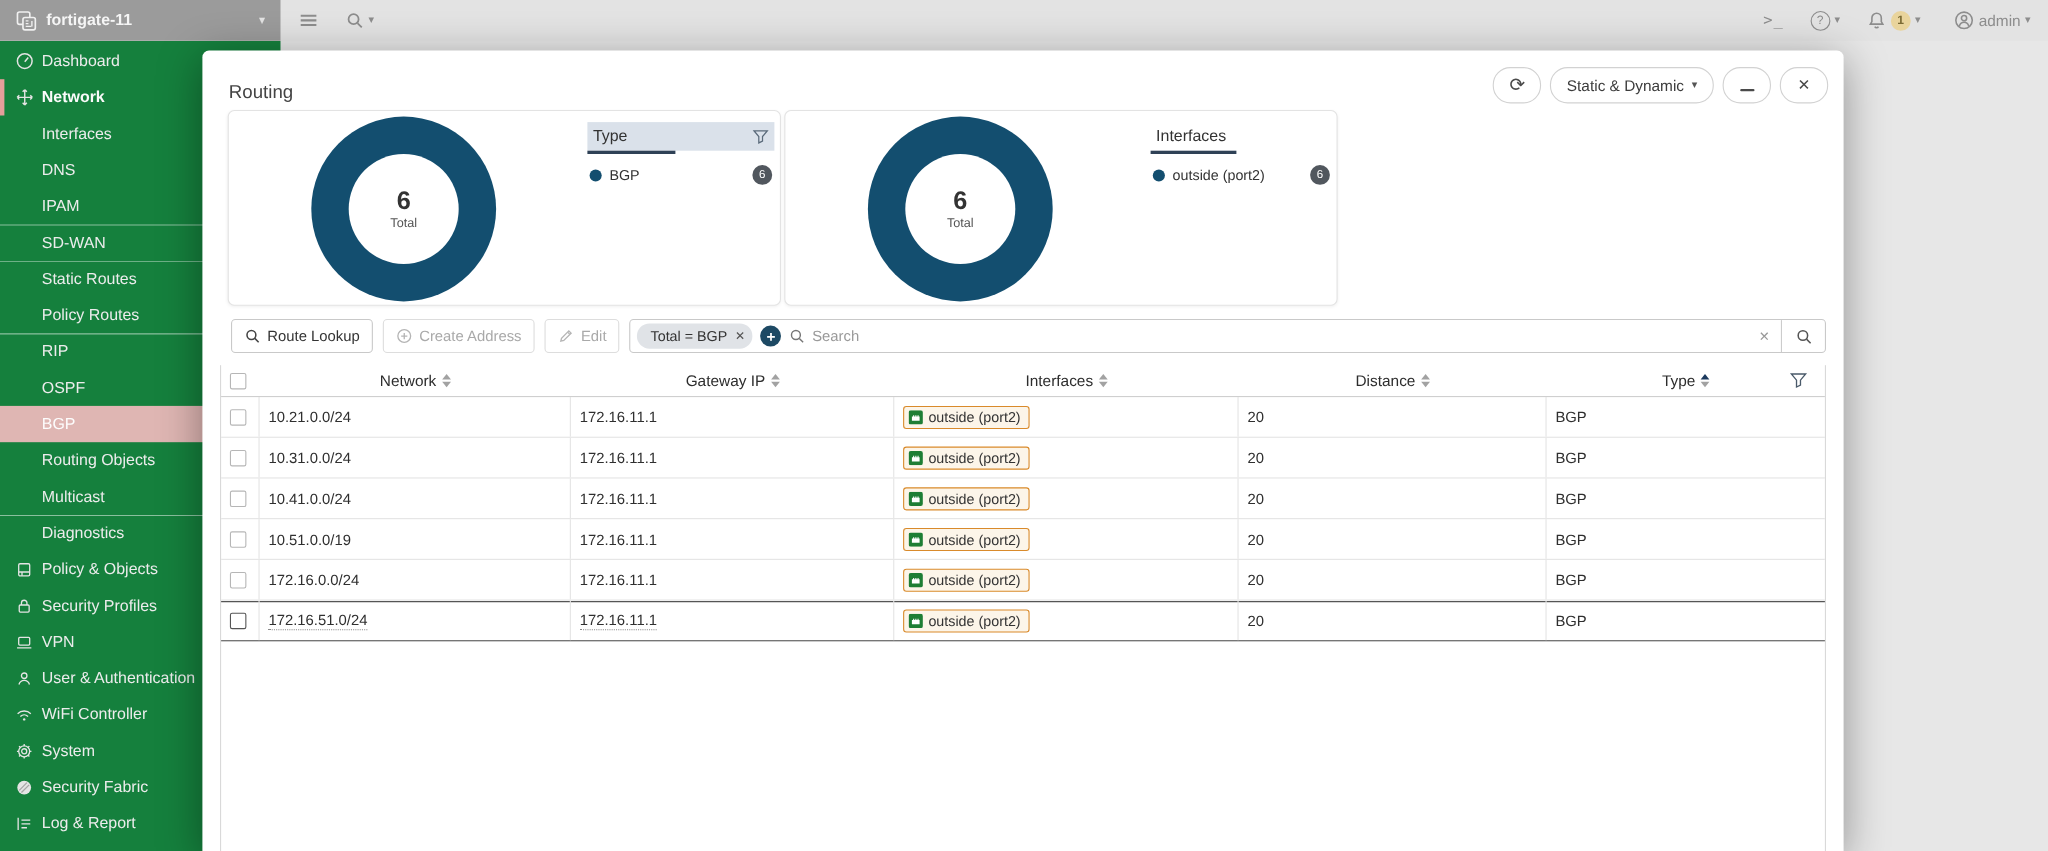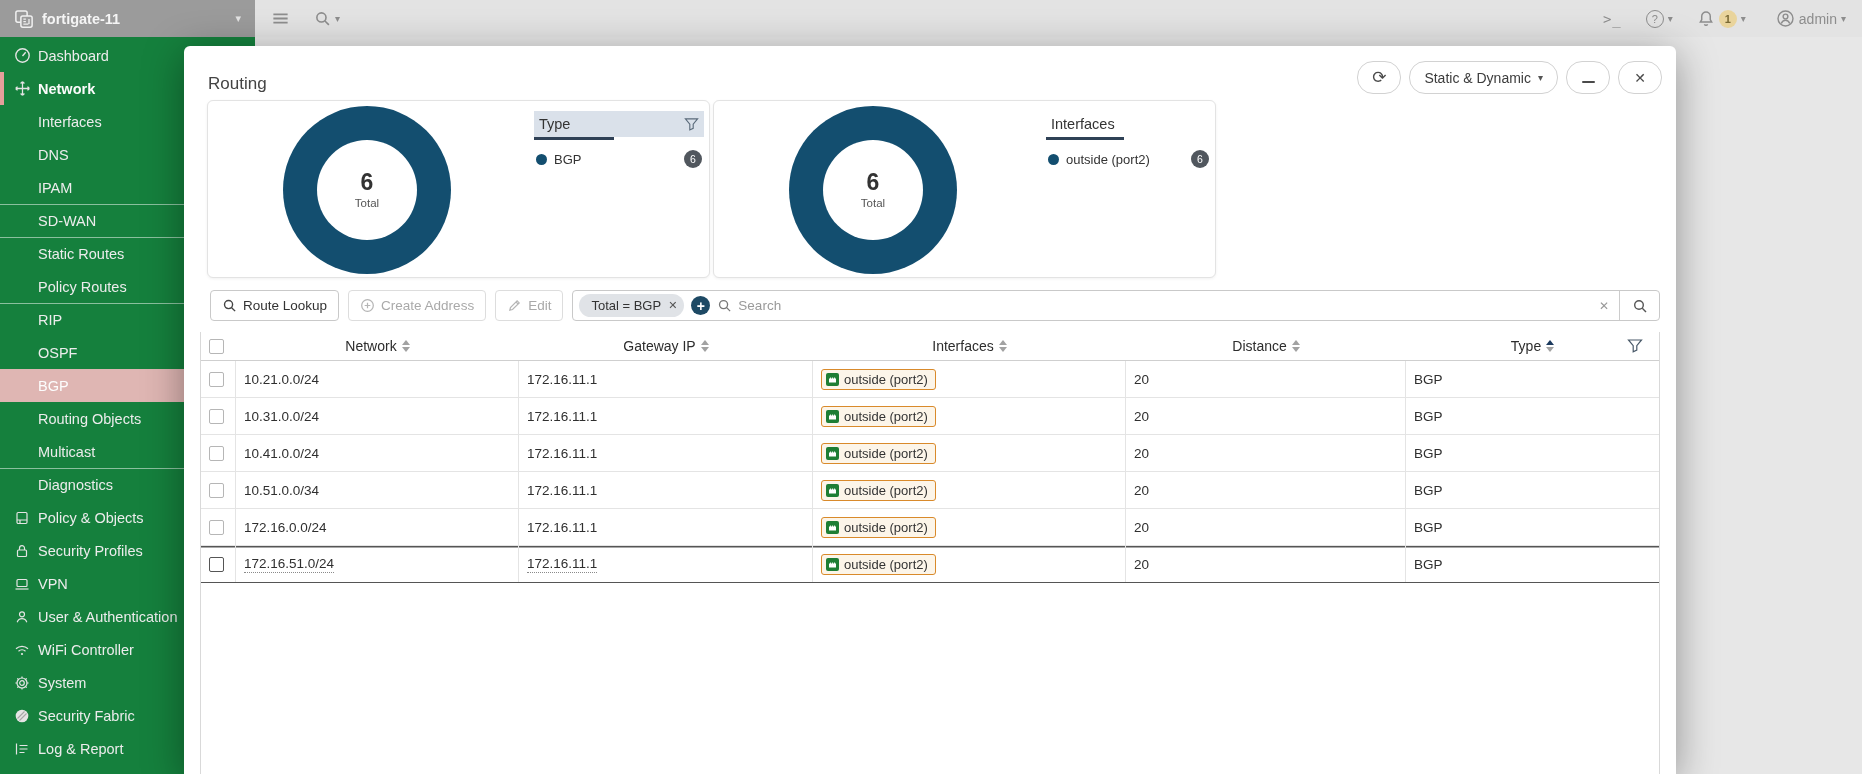--- a/index.html
+++ b/index.html
@@ -520,21 +520,21 @@
       <div>
           <span>BGP</span>
         </div>
     </div>
 
     <div class="trow">
       <div class="cell-check">
           <span class="checkbox"></span>
         </div>
       <div>
-          <span>10.51.0.0/34</span>
+          <span>10.51.0.0/19</span>
         </div>
       <div>
           <span>172.16.11.1</span>
         </div>
       <div>
           <span class="if-badge">
             <svg width="13" height="13" viewBox="0 0 13 13">
               <rect width="13" height="13" rx="2" fill="#1e7e34"></rect>
               <path fill="#fff" d="M3 9.5V5.6h1.1V4.4h1v1.2h1V4.4h1v1.2h1V4.4h1v1.2H10v3.9z"></path>
             </svg>

